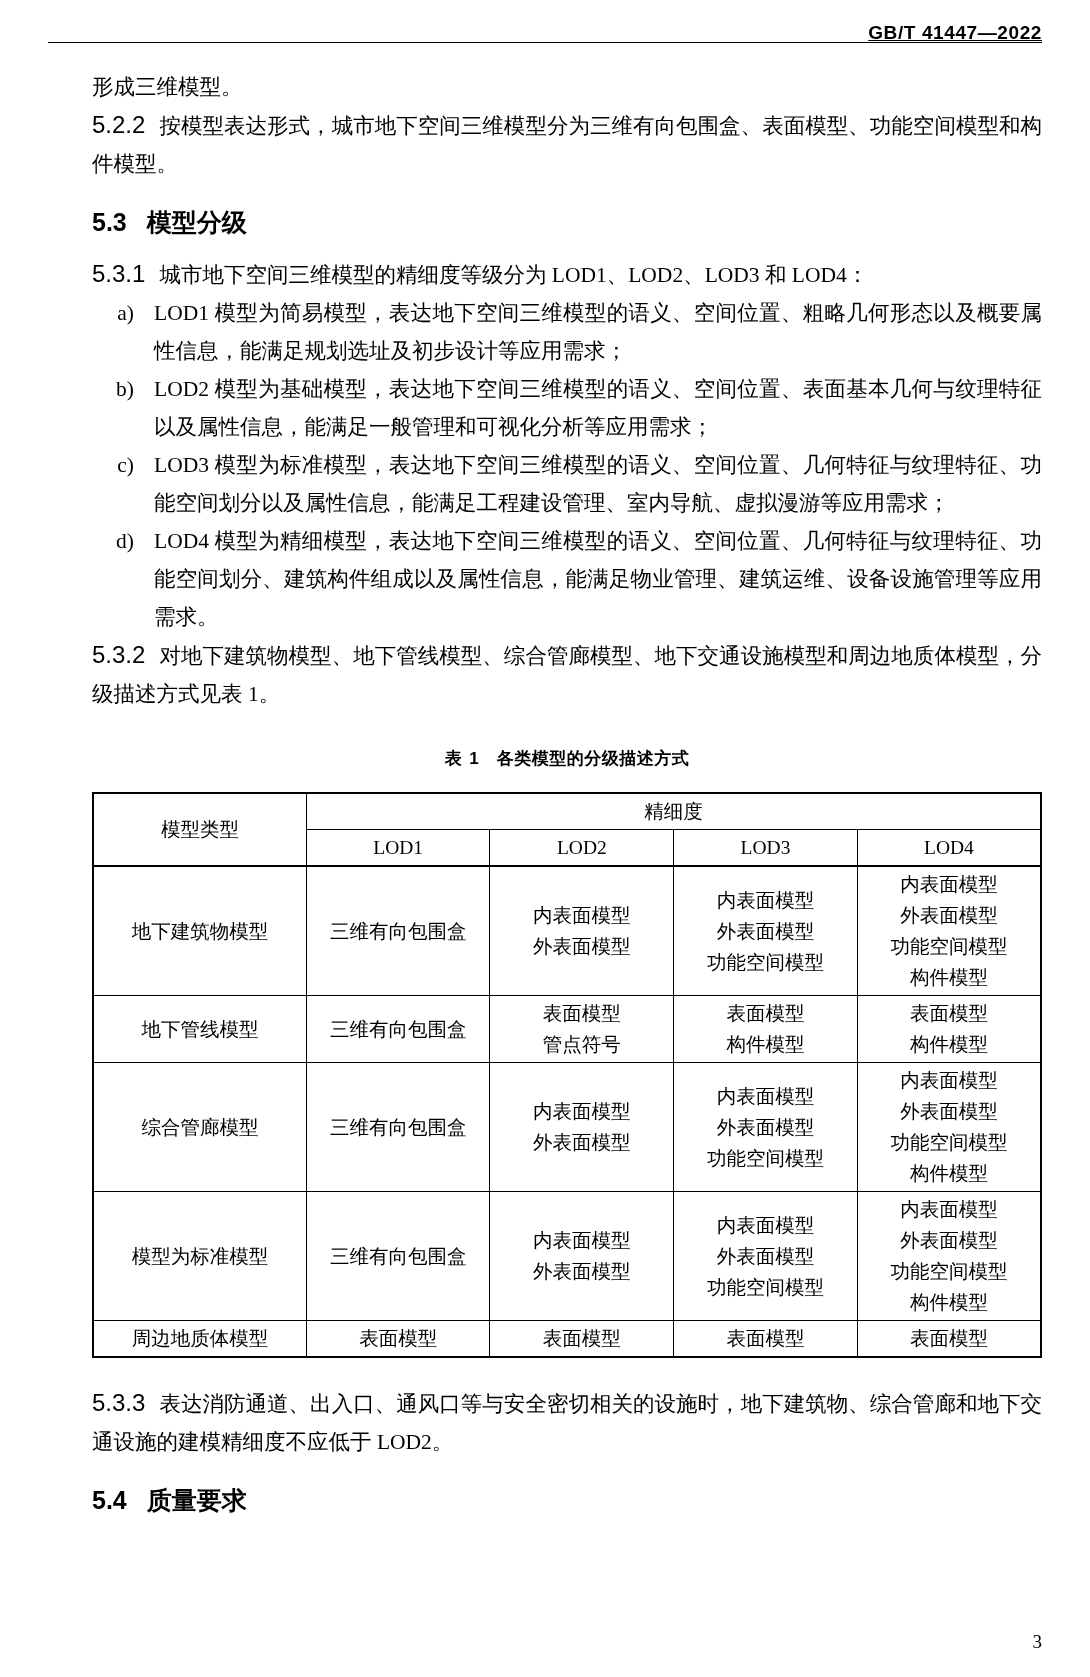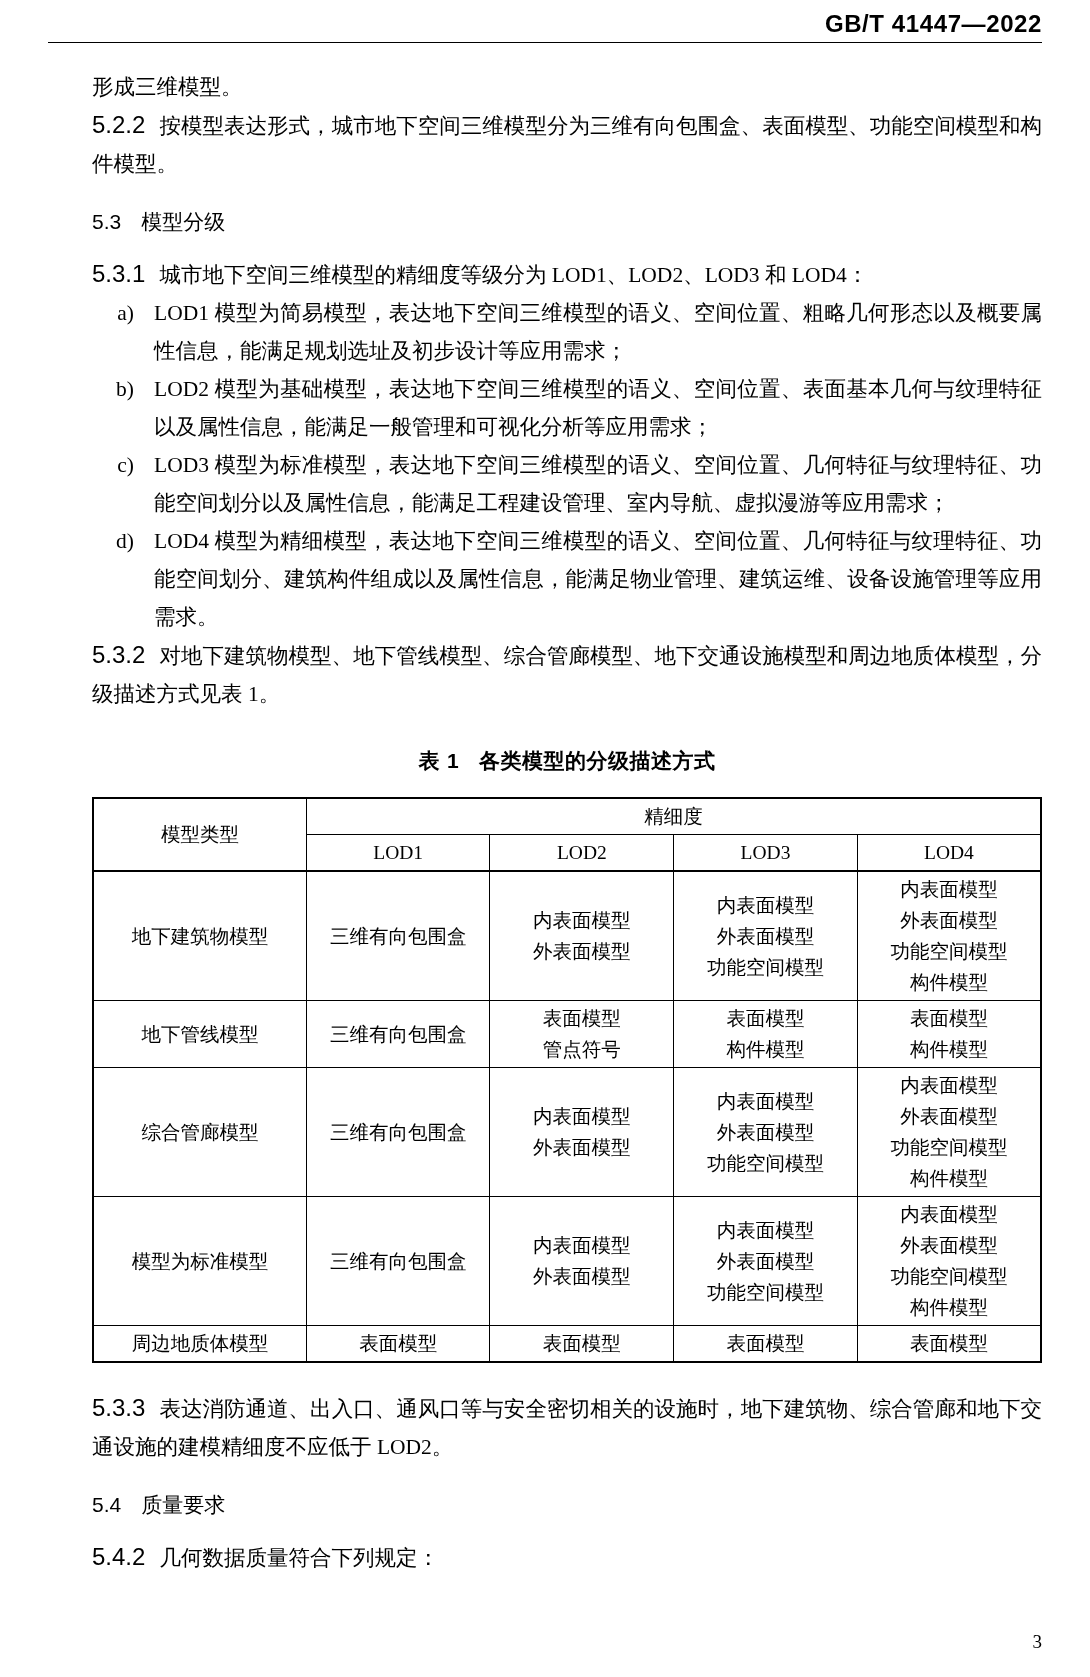--- a/index.html
+++ b/index.html
@@ -24,25 +24,26 @@
   }
 
   
   .hdr {
     position: relative;
     height: 46px;
   }
   .hdr-std {
     position: absolute;
     right: 0;
-    top: 10px;
+    top: 22px;
     font-family: "Liberation Sans", "DejaVu Sans", sans-serif;
     font-weight: bold;
-    font-size: 24px;
+    font-size: 19px;
     letter-spacing: 0.6px;
+    text-decoration: underline;
   }
   .hdr-rule {
     position: absolute;
     left: 0;
     right: 0;
     top: 42px;
     border-top: 1.6px solid #000;
   }
 
   
@@ -55,22 +56,22 @@
     font-size: 21.5px;
     line-height: 38px;
     text-align: justify;
     text-justify: inter-ideograph;
   }
   .para { margin-bottom: 0; }
 
   
   .clause-head {
     font-family: "Liberation Sans", "DejaVu Sans", sans-serif;
-    font-weight: normal;
-    font-size: 21px;
+    font-weight: bold;
+    font-size: 25px;
     line-height: 38px;
     margin: 20px 0 14px 0;
   }
   .clause-head .ch-num { margin-right: 20px; }
 
   
   .numpara {
     font-size: 21.5px;
     line-height: 38px;
     text-align: justify;
@@ -107,21 +108,21 @@
     flex: 1 1 auto;
     text-align: justify;
     text-justify: inter-ideograph;
   }
 
   
   .table-title {
     text-align: center;
     font-family: "Liberation Sans", "DejaVu Sans", sans-serif;
     font-weight: bold;
-    font-size: 21px;
+    font-size: 17px;
     margin: 34px 0 22px 0;
     letter-spacing: 0.5px;
   }
   .table-title .tnum { margin: 0 7px; }
 
   table.lod {
     width: 100%;
     border-collapse: collapse;
     table-layout: fixed;
     font-size: 19.5px;
@@ -314,19 +315,18 @@
 
     <div style="height:26px"></div>
 
     <p class="numpara"><span class="tag">5.3.3</span><span>表达消防通道、出入口、通风口等与安全密切相关的设施时，地下建筑物、综合管廊和地下交通设施的建模精细度不应低于 LOD2。</span></p>
 
     <div class="clause-head">
       <span class="ch-num">5.4</span><span>质量要求</span>
     </div>
 
 
-    <p class="numpara"><span class="tag">5.4.2</span><span>几何数据质量符合下列规定：</span></p>
 
   </div>
 
   <div class="pagenum">3</div>
 
 </div>
 
 </body></html>

